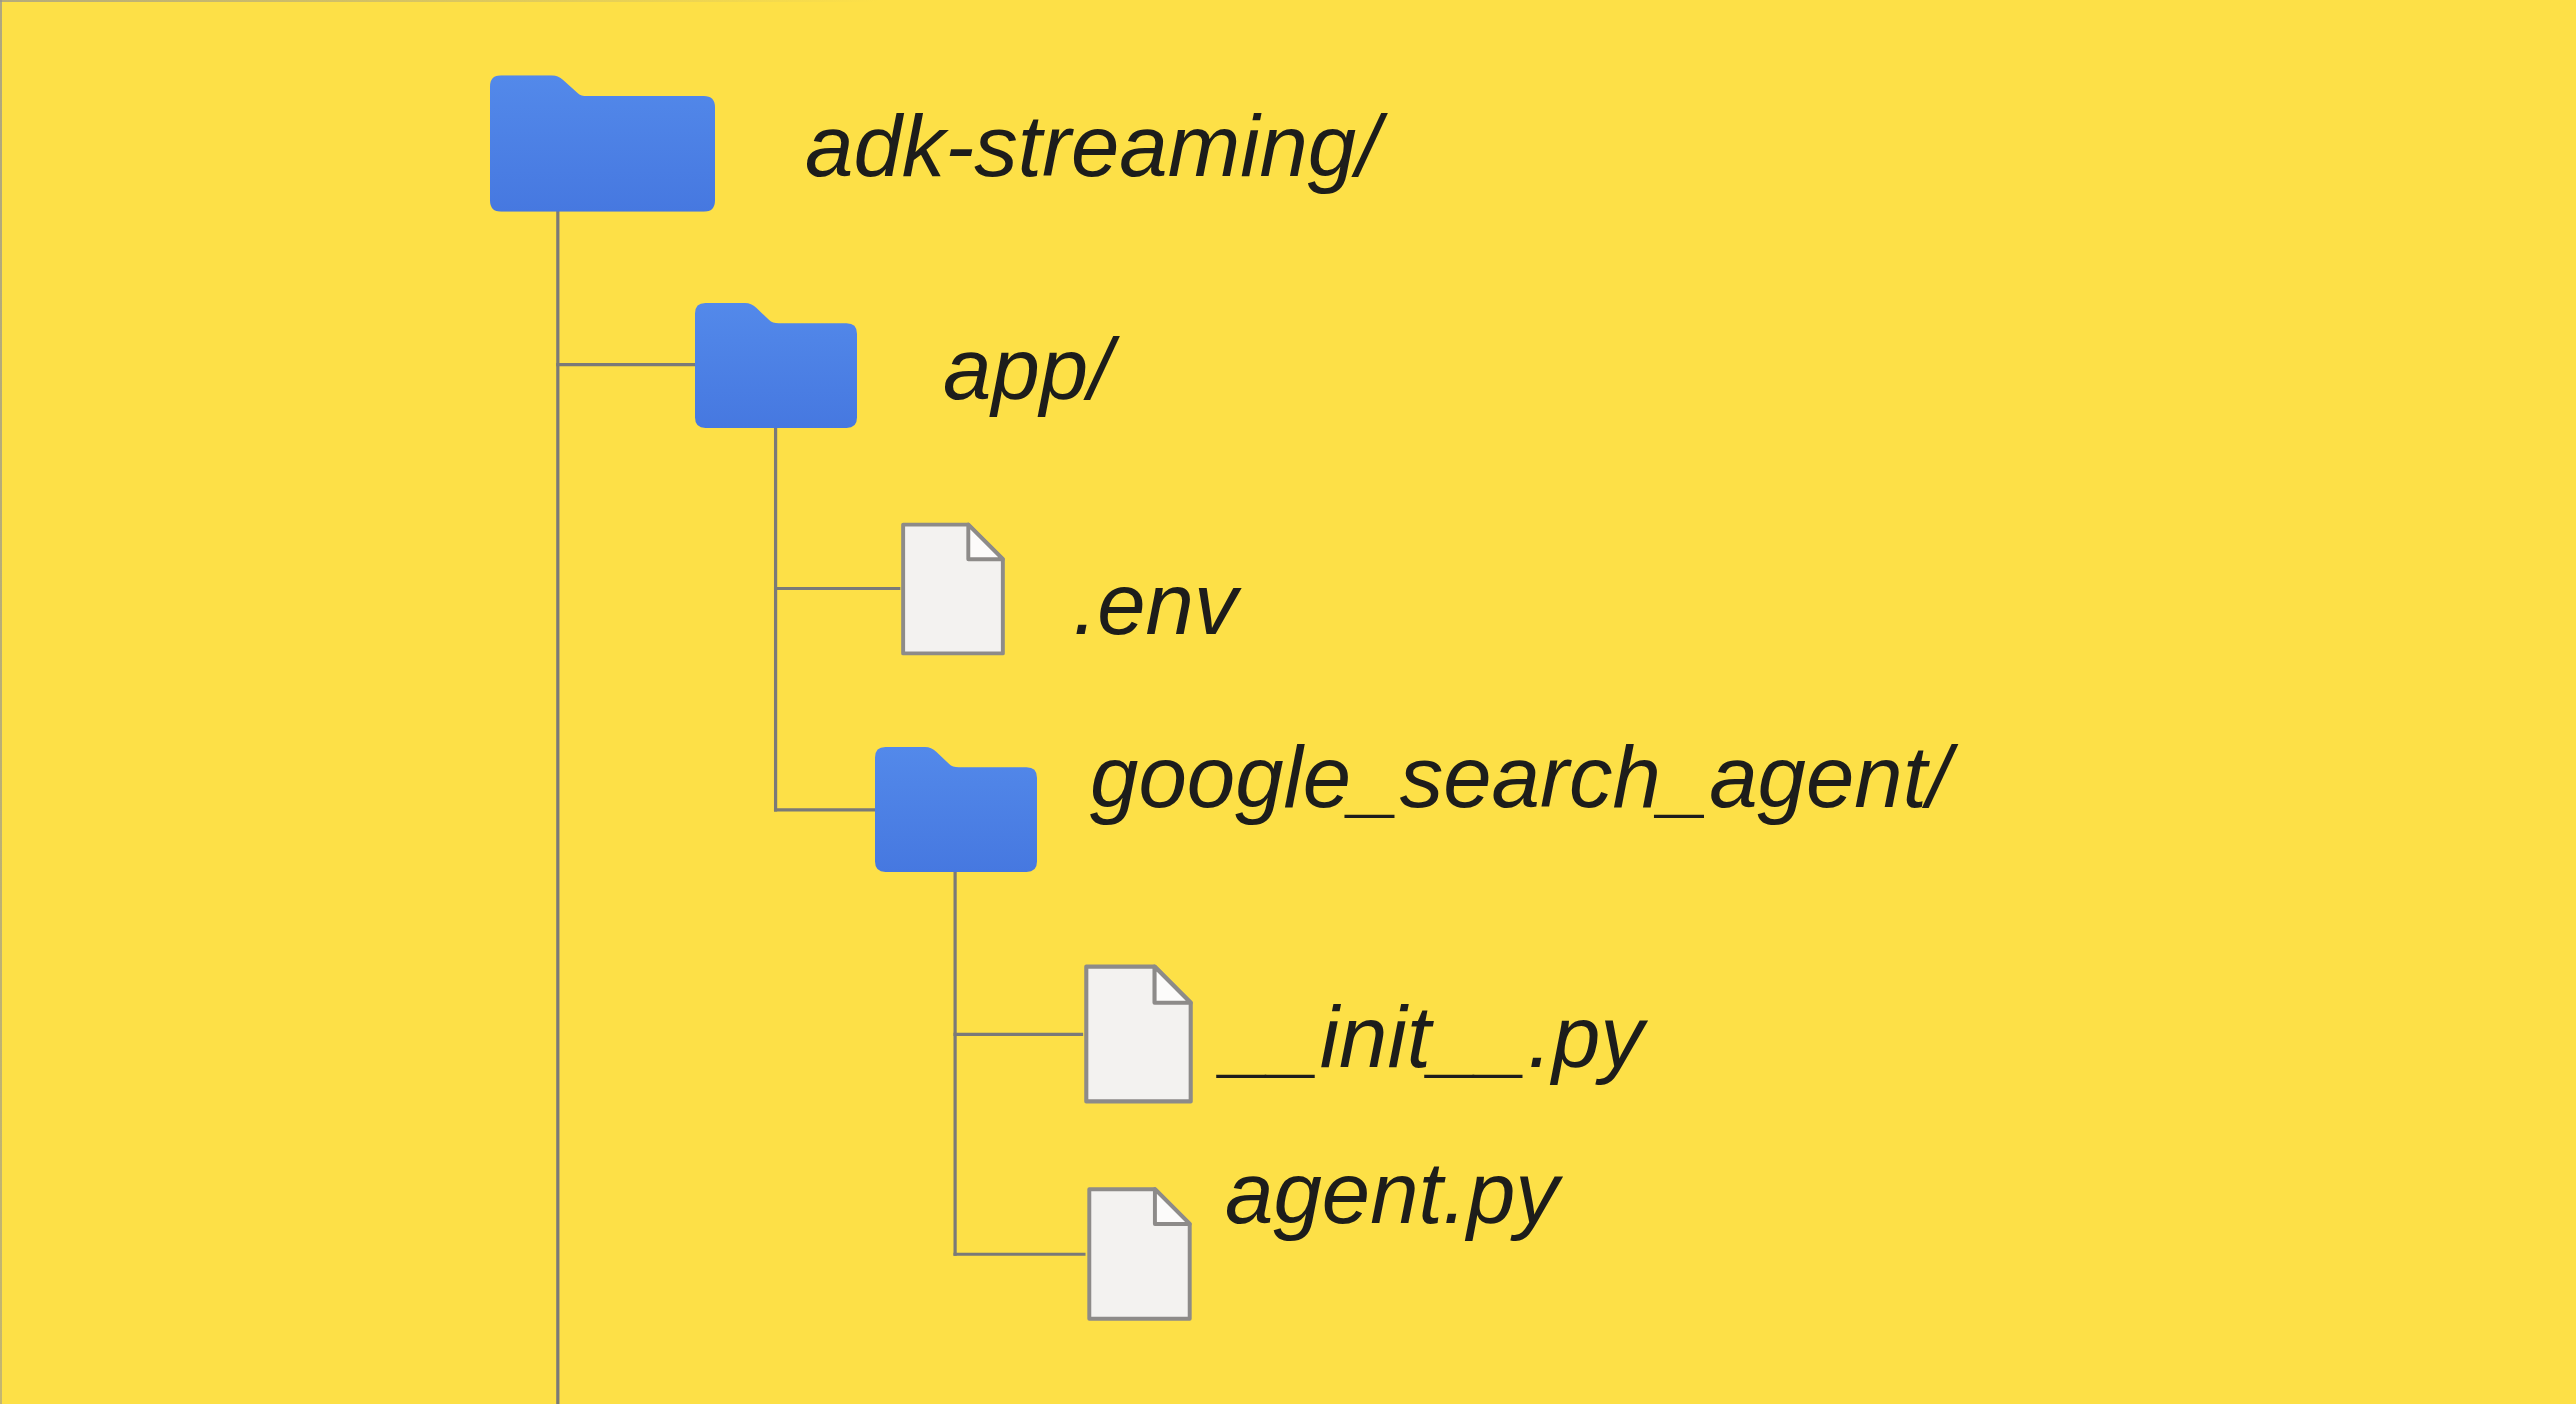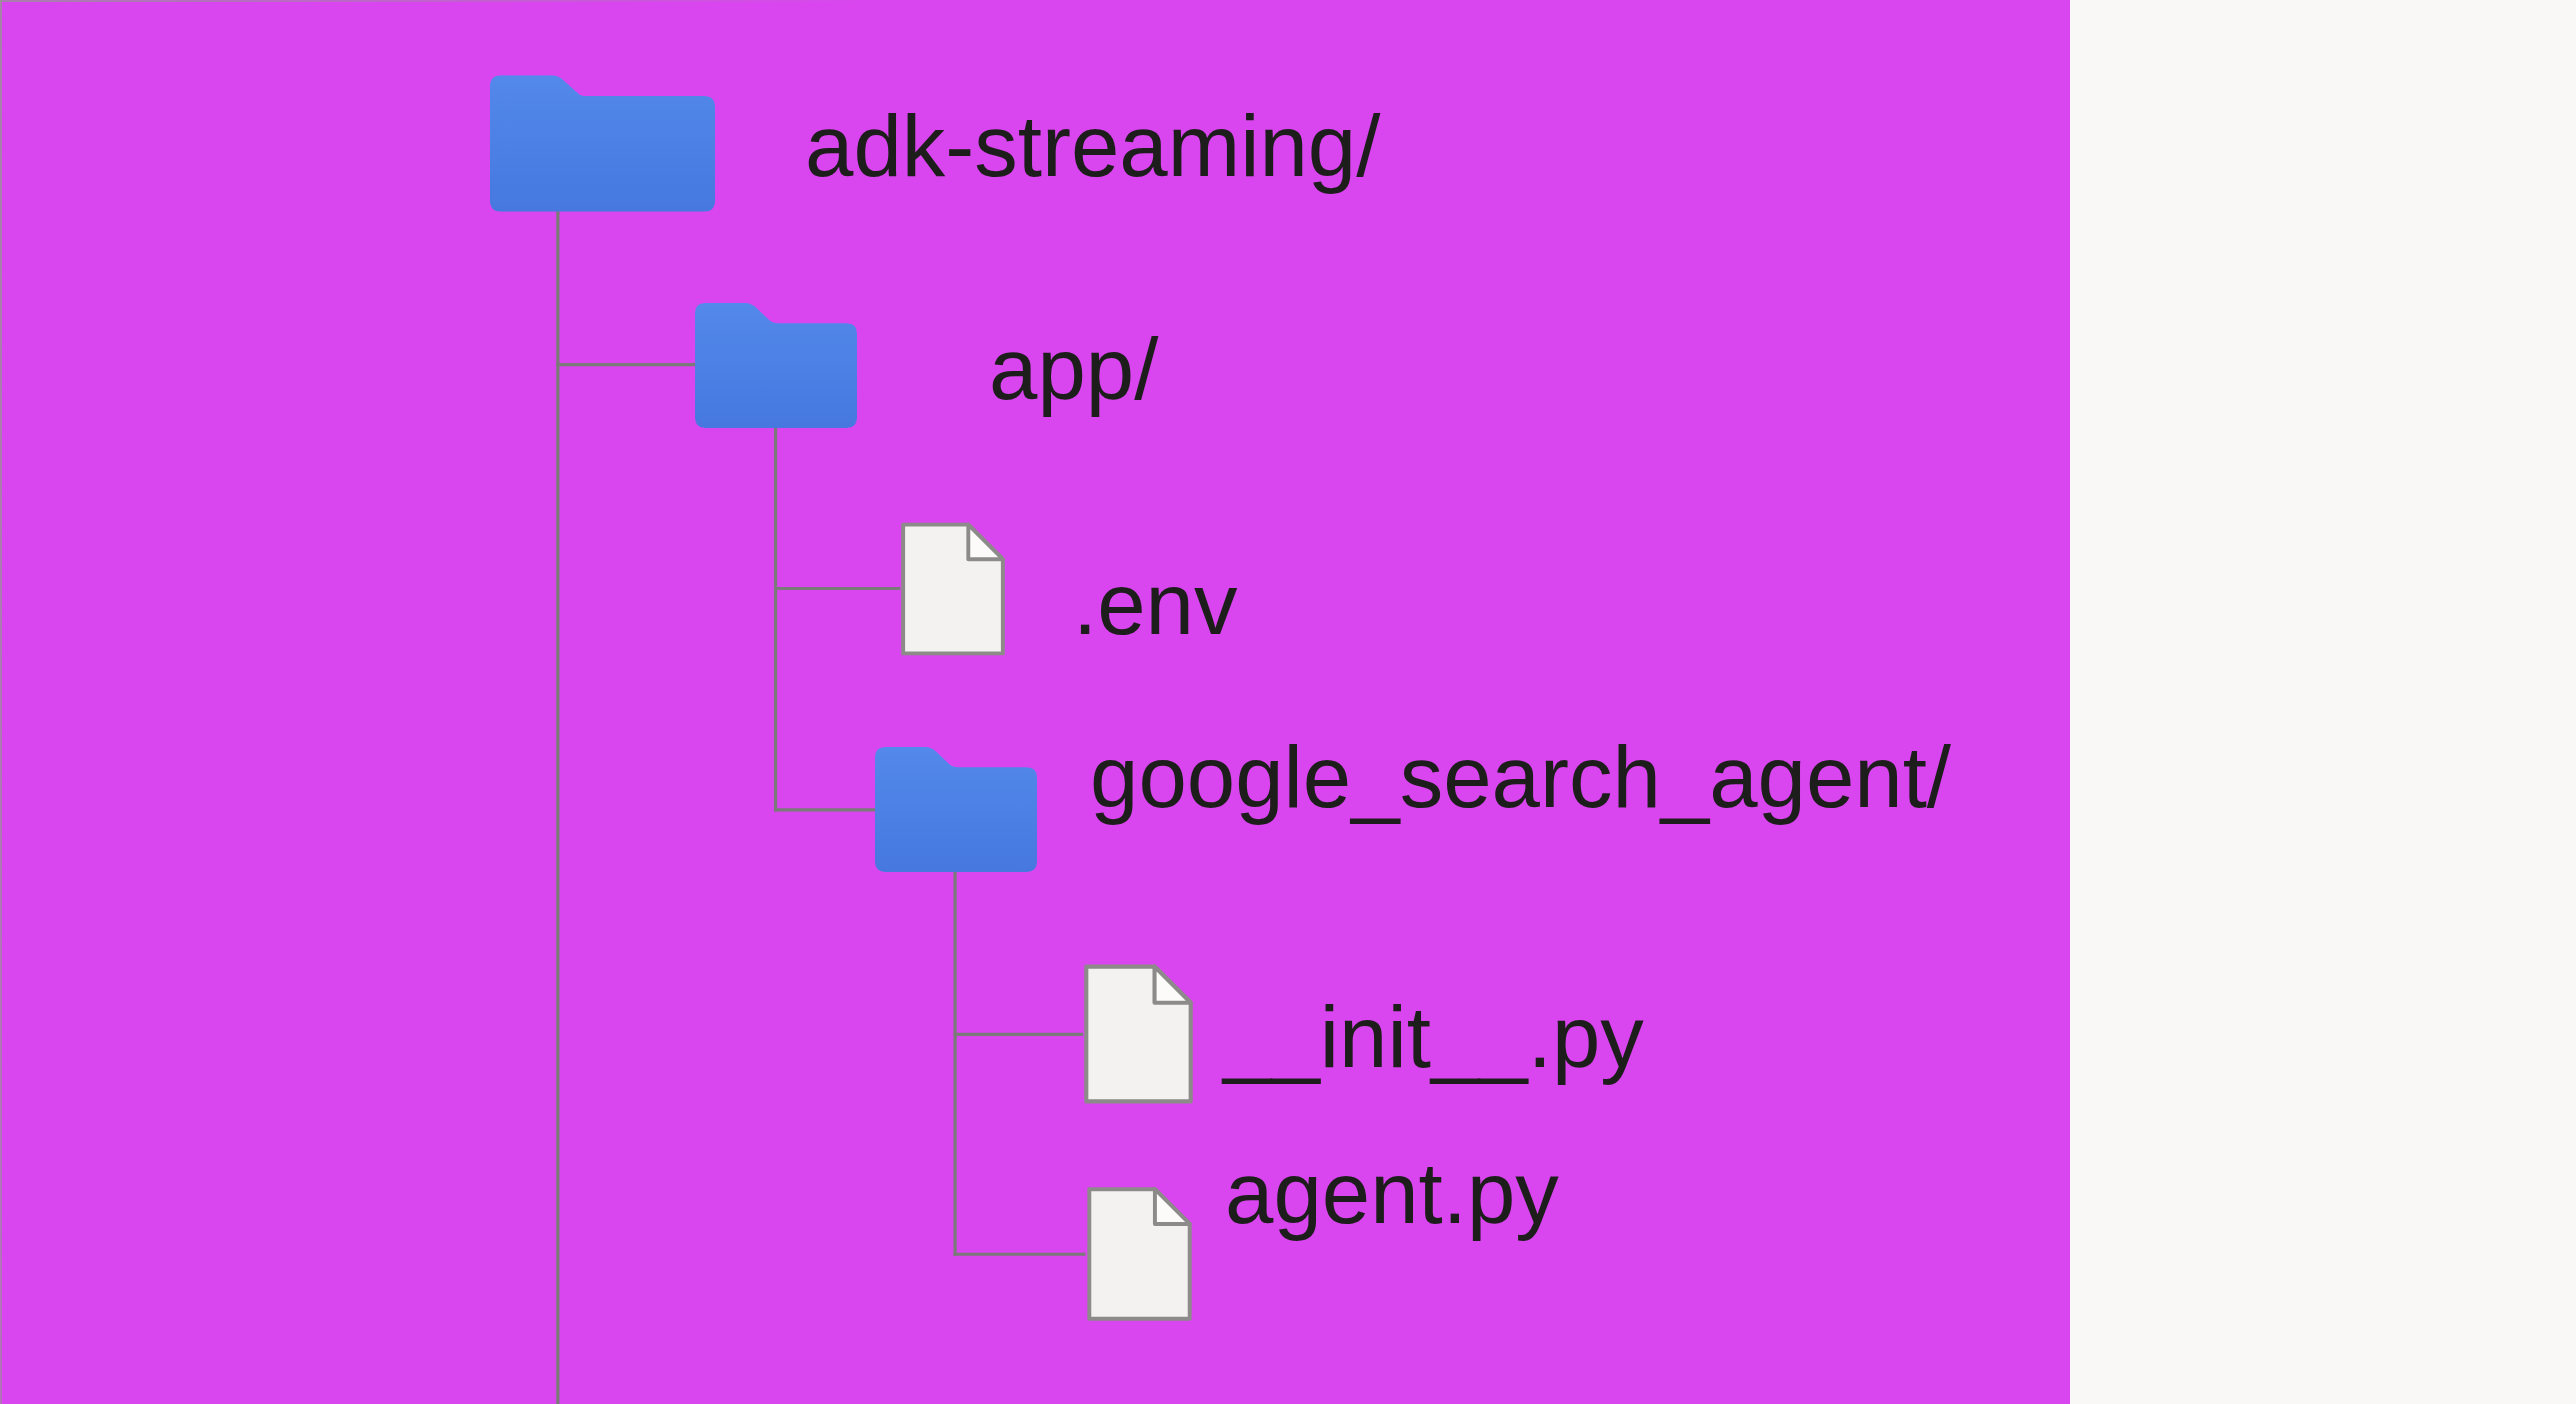--- a/index.html
+++ b/index.html
@@ -3,25 +3,26 @@
 <meta charset="utf-8">
 <style>
   html, body {
     margin: 0;
     padding: 0;
     background: #faf8f6;
     overflow: hidden;
   }
   .canvas {
     position: relative;
-    width: 2070px;
+    width: 2576px;
     height: 1404px;
-    background: #d946ef;
+    background: #fde047;
     font-family: "Liberation Sans", "DejaVu Sans", sans-serif;
     overflow: hidden;
+    font-style: italic;
   }
   
   .edge-left {
     position: absolute;
     left: 0; top: 0;
     width: 2.4px; height: 1404px;
     background: linear-gradient(to bottom, rgba(150,148,145,.75), rgba(150,148,145,.55));
   }
   .edge-top {
     position: absolute;
@@ -99,21 +100,21 @@
     <svg class="icon" style="left:490px; top:75px" width="225" height="137" viewBox="0 0 280 170">
       <use href="#sym-folder-lg"></use>
     </svg>
     <div class="label" style="left:805px; top:101px">adk-streaming/</div>
   </div>
 
   <div>
     <svg class="icon" style="left:695px; top:303px" width="162" height="125" viewBox="0 0 201 155">
       <use href="#sym-folder-sm"></use>
     </svg>
-    <div class="label" style="left:989px; top:324px">app/</div>
+    <div class="label" style="left:943px; top:324px">app/</div>
   </div>
 
   <div>
     <svg class="icon" style="left:900px; top:519px" width="106" height="140" viewBox="0 0 132 174">
       <use href="#sym-file"></use>
     </svg>
     <div class="label" style="left:1073px; top:559px">.env</div>
   </div>
 
   <div>

